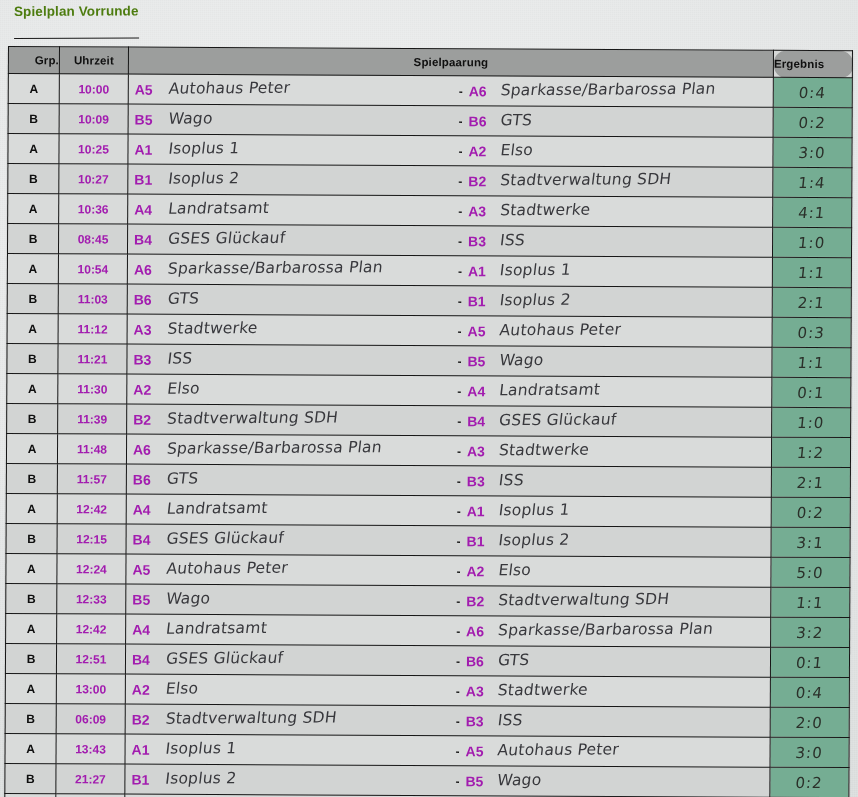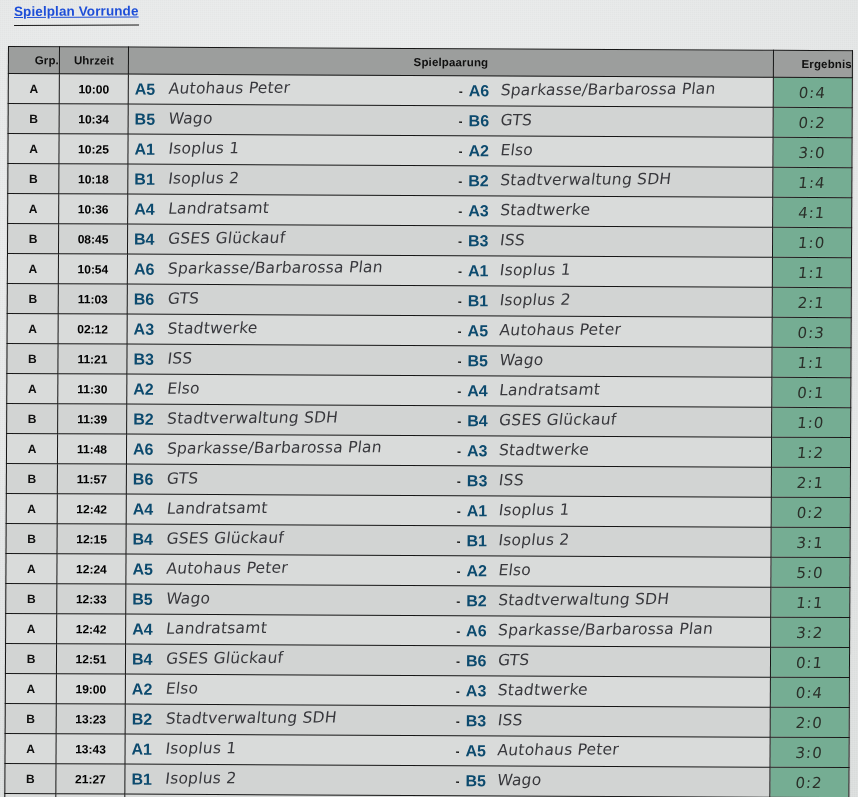--- a/index.html
+++ b/index.html
@@ -32,28 +32,27 @@
       repeating-linear-gradient(90deg, rgba(0,0,0,0.010) 0 1px, rgba(255,255,255,0.010) 1px 2px);
     opacity: .9;
   }
 
   #page-title {
     position: absolute;
     left: 14px;
     top: 5px;
     font-size: 13.5px;
     font-weight: bold;
-    color: #1d4ed8;
+    color: #4d7c0f;
     letter-spacing: .1px;
     border-bottom: 1.6px solid #1a1a1a;
-    padding-bottom: 6px;
+    padding-bottom: 19px;
     line-height: 14px;
     transform: rotate(-0.25deg);
     transform-origin: left center;
-    text-decoration: underline;
   }
 
   
   #sheet-wrap {
     position: absolute;
     left: 8px;
     top: 46px;
     width: 845px;
     transform: rotate(0.28deg);
     transform-origin: 0 0;
@@ -76,39 +75,39 @@
     background: #9c9e9d;
     height: 26px;
     font-size: 11.5px;
     font-weight: bold;
     color: #101010;
     letter-spacing: .15px;
   }
   th.h-grp   { width: 50px; text-align: right; }
   th.h-time  { width: 68px; }
   th.h-pair  { text-align: center; }
-  th.h-res   { width: 78px; text-align: right; }
+  th.h-res   { width: 78px; text-align: left; border-radius: 12px; }
 
   tbody tr { height: 29px; }
   tbody tr:nth-child(odd)  td { background: #d9dbda; }
   tbody tr:nth-child(even) td { background: #d2d4d3; }
 
   td.c-grp {
     width: 50px;
     text-align: center;
     font-size: 12px;
     font-weight: bold;
     color: #0f0f0f;
   }
   td.c-time {
     width: 68px;
     text-align: center;
     font-size: 12px;
     font-weight: bold;
-    color: #000000;
+    color: #a21caf;
   }
   td.c-pair { padding: 0; }
   td.c-res {
     width: 78px;
     padding: 0;
   }
 
   
   .pair-inner {
     display: flex;
@@ -124,23 +123,23 @@
   .home-side { width: 330px; flex: 0 0 330px; }
   .away-side { flex: 1 1 auto; }
 
   .dash {
     font-size: 12px;
     font-weight: bold;
     color: #0f0f0f;
     padding: 0 4px 0 0;
   }
   .code {
-    font-size: 16px;
+    font-size: 14px;
     font-weight: bold;
-    color: #0c4a6e;
+    color: #a21caf;
     flex: 0 0 auto;
     padding-left: 6px;
     width: 22px;
   }
   .away-side .code { padding-left: 2px; }
 
   
   .hand {
     font-family: "DejaVu Sans", sans-serif;
     font-size: 15.5px;
@@ -210,21 +209,21 @@
             </div>
           </td>
           <td class="c-res">
             <div class="res-inner filled">
               <span class="res-hand">0:4</span>
             </div>
           </td>
         </tr>
         <tr>
           <td class="c-grp">B</td>
-          <td class="c-time">10:34</td>
+          <td class="c-time">10:09</td>
           <td class="c-pair">
             <div class="pair-inner">
               <div class="side home-side">
                 <span class="code">B5</span>
                 <span class="hand">Wago</span>
               </div>
               <div class="side away-side">
                 <span class="dash">-</span>
                 <span class="code">B6</span>
                 <span class="hand">GTS</span>
@@ -254,21 +253,21 @@
             </div>
           </td>
           <td class="c-res">
             <div class="res-inner filled">
               <span class="res-hand">3:0</span>
             </div>
           </td>
         </tr>
         <tr>
           <td class="c-grp">B</td>
-          <td class="c-time">10:18</td>
+          <td class="c-time">10:27</td>
           <td class="c-pair">
             <div class="pair-inner">
               <div class="side home-side">
                 <span class="code">B1</span>
                 <span class="hand">Isoplus 2</span>
               </div>
               <div class="side away-side">
                 <span class="dash">-</span>
                 <span class="code">B2</span>
                 <span class="hand">Stadtverwaltung SDH</span>
@@ -364,21 +363,21 @@
             </div>
           </td>
           <td class="c-res">
             <div class="res-inner filled">
               <span class="res-hand">2:1</span>
             </div>
           </td>
         </tr>
         <tr>
           <td class="c-grp">A</td>
-          <td class="c-time">02:12</td>
+          <td class="c-time">11:12</td>
           <td class="c-pair">
             <div class="pair-inner">
               <div class="side home-side">
                 <span class="code">A3</span>
                 <span class="hand">Stadtwerke</span>
               </div>
               <div class="side away-side">
                 <span class="dash">-</span>
                 <span class="code">A5</span>
                 <span class="hand">Autohaus Peter</span>
@@ -628,21 +627,21 @@
             </div>
           </td>
           <td class="c-res">
             <div class="res-inner filled">
               <span class="res-hand">0:1</span>
             </div>
           </td>
         </tr>
         <tr>
           <td class="c-grp">A</td>
-          <td class="c-time">19:00</td>
+          <td class="c-time">13:00</td>
           <td class="c-pair">
             <div class="pair-inner">
               <div class="side home-side">
                 <span class="code">A2</span>
                 <span class="hand">Elso</span>
               </div>
               <div class="side away-side">
                 <span class="dash">-</span>
                 <span class="code">A3</span>
                 <span class="hand">Stadtwerke</span>
@@ -650,21 +649,21 @@
             </div>
           </td>
           <td class="c-res">
             <div class="res-inner filled">
               <span class="res-hand">0:4</span>
             </div>
           </td>
         </tr>
         <tr>
           <td class="c-grp">B</td>
-          <td class="c-time">13:23</td>
+          <td class="c-time">06:09</td>
           <td class="c-pair">
             <div class="pair-inner">
               <div class="side home-side">
                 <span class="code">B2</span>
                 <span class="hand">Stadtverwaltung SDH</span>
               </div>
               <div class="side away-side">
                 <span class="dash">-</span>
                 <span class="code">B3</span>
                 <span class="hand">ISS</span>

